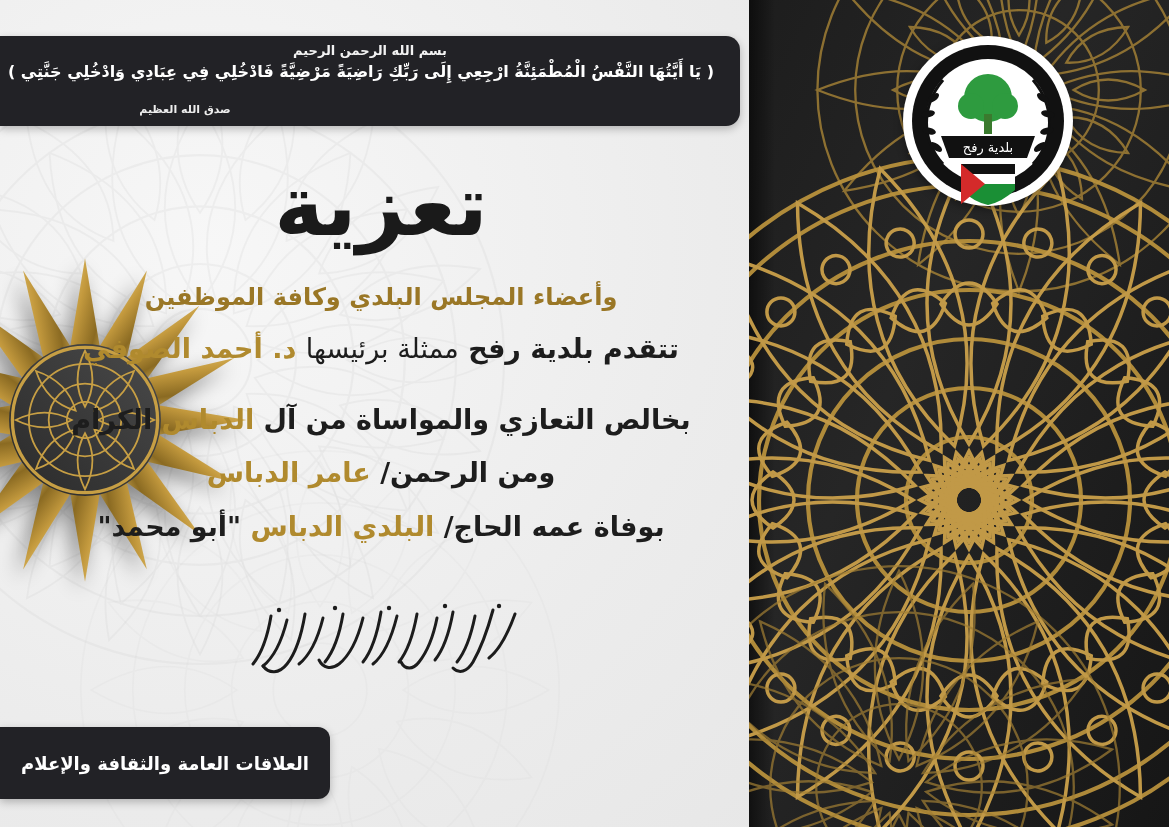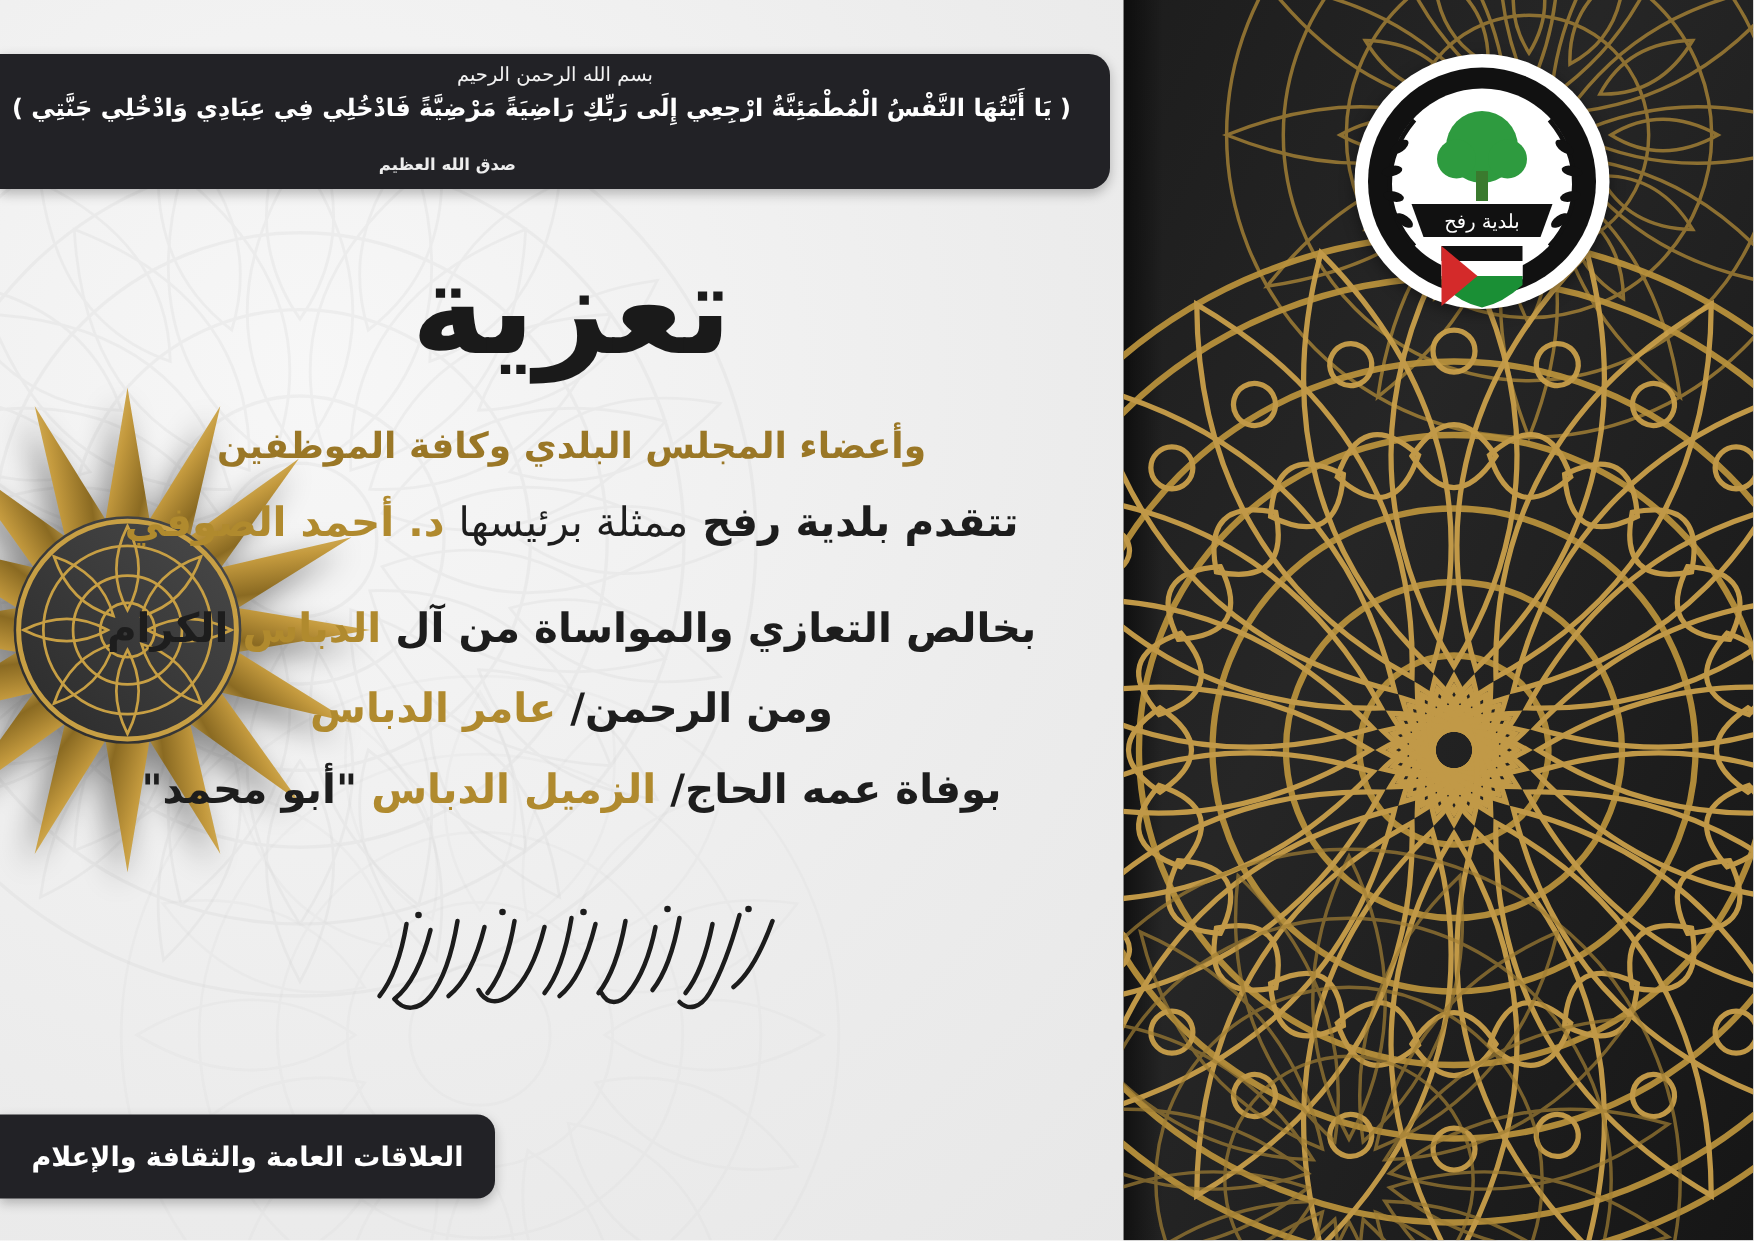--- a/index.html
+++ b/index.html
@@ -102,37 +102,36 @@
     border-radius: 0 14px 14px 0;
     box-shadow: 0 3px 8px rgba(0,0,0,.25);
     color: #ffffff;
     direction: rtl;
     text-align: center;
     padding: 7px 26px 0 26px;
     box-sizing: border-box;
   }
   .ribbon .basmala {
     font-size: 13px;
-    font-weight: normal;
+    font-weight: bold;
     letter-spacing: .2px;
     color: #f2f2f2;
     margin: 0 0 4px 0;
   }
   .ribbon .ayah {
     font-size: 16px;
     font-weight: bold;
     color: #ffffff;
     white-space: nowrap;
     margin: 0 0 22px 0;
   }
   .ribbon .sadaqa {
     font-size: 11px;
     font-weight: bold;
     color: #ededed;
-    text-align: right;
     padding-right: 370px;
     margin: 0;
   }
 
   
   .logo {
     position: absolute;
     top: 36px;
     right: 96px;
     width: 170px;
@@ -180,21 +179,21 @@
     text-align: center;
   }
   .inna svg { display: inline-block; }
 
   
   .bottom-tag {
     position: absolute;
     left: 0;
     bottom: 28px;
     width: 330px;
-    height: 56px;
+    height: 72px;
     background: #222226;
     border-radius: 0 12px 12px 0;
     color: #ffffff;
     direction: rtl;
     display: flex;
     align-items: center;
     justify-content: center;
     font-size: 18px;
     font-weight: bold;
     box-shadow: 0 3px 8px rgba(0,0,0,.25);
@@ -484,21 +483,21 @@
         <span>بخالص التعازي والمواساة من آل</span>
         <span class="gold">الدباس</span>
         <span>الكرام</span>
       </div>
       <div class="line">
         <span>ومن الرحمن/</span>
         <span class="gold">عامر الدباس</span>
       </div>
       <div class="line">
         <span>بوفاة عمه الحاج/</span>
-        <span class="gold">الزميل الدباس</span>
+        <span class="gold">البلدي الدباس</span>
         <span>"أبو محمد"</span>
       </div>
     </div>
 
     <div class="inna">
       <svg width="300" height="95" viewBox="0 0 300 95">
         <g fill="none" stroke="#1c1c1c" stroke-width="3" stroke-linecap="round">
           <path d="M284 22 C276 44 268 58 258 66"></path>
           <path d="M262 18 C256 40 250 56 242 70 C236 80 228 82 222 76"></path>
           <path d="M244 24 C240 44 234 60 226 70"></path>

